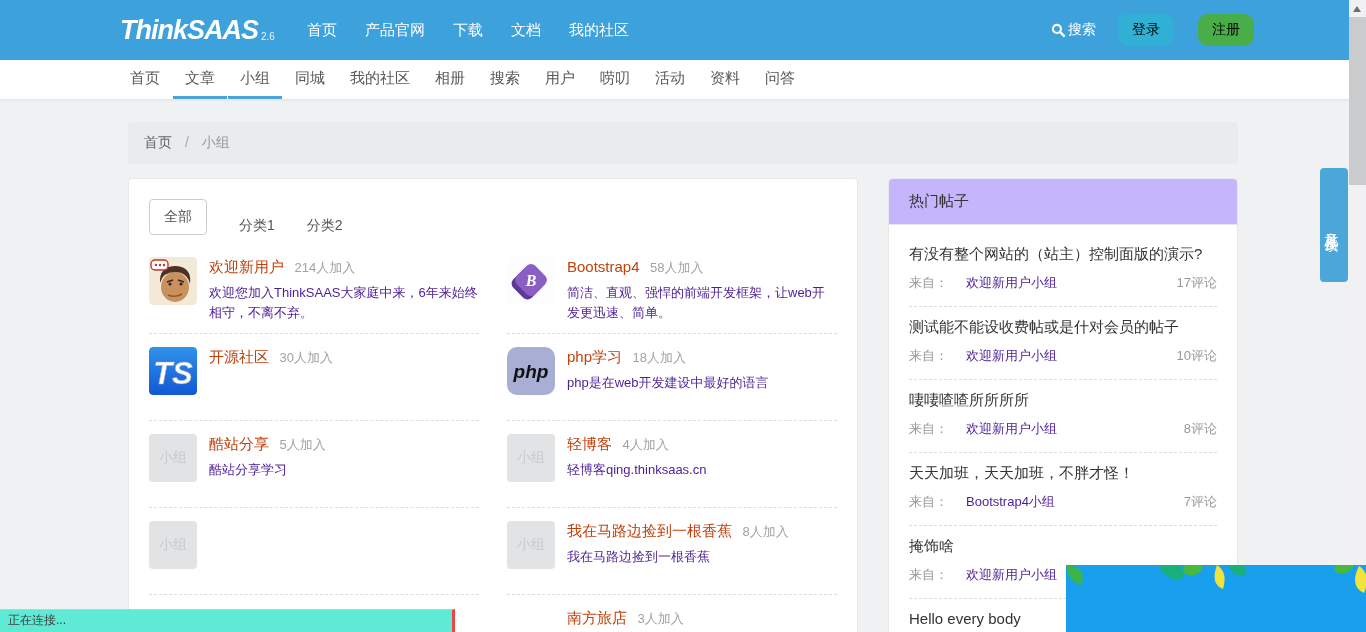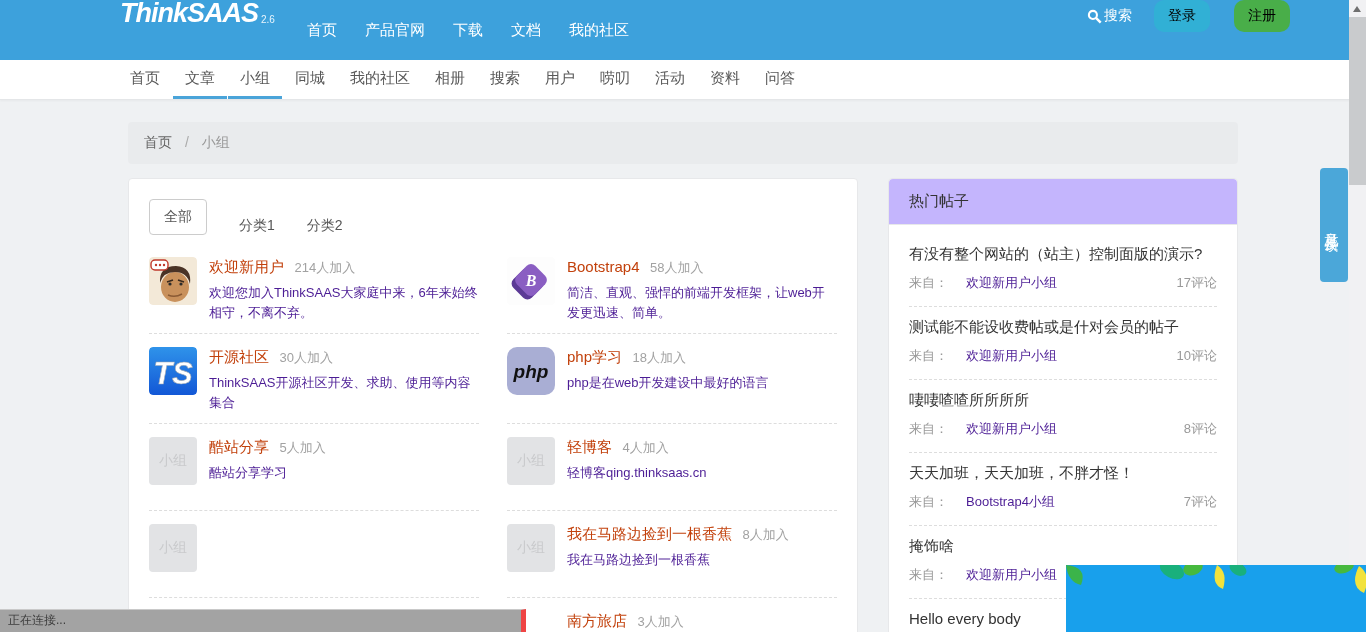--- a/index.html
+++ b/index.html
@@ -4,22 +4,22 @@
 <style>
   * { margin:0; padding:0; box-sizing:border-box; }
   html,body { width:1366px; height:632px; overflow:hidden; }
   body {
     font-family:"Liberation Sans","DejaVu Sans",sans-serif;
     background:#eff1f3; position:relative; color:#444;
   }
 
   
   .topnav {
-    height:60px; background:#3da1dc; display:flex; align-items:flex-start;
-    padding:0 76px 0 120px;
+    height:60px; background:#3da1dc; display:flex; align-items:center;
+    padding:0 112px 0 120px;
   }
   .logo { display:flex; align-items:flex-end; cursor:pointer; }
   .logo-text { color:#fff; font-size:27px; font-weight:bold; font-style:italic; letter-spacing:-1px; line-height:1; }
   .logo-ver { color:#e8f5fd; font-size:10px; margin:0 0 2px 3px; }
   .topnav-links { display:flex; margin-left:32px; }
   .topnav-link { color:#fff; font-size:15px; margin-right:28px; line-height:60px; cursor:pointer; white-space:nowrap; }
   .topnav-right { margin-left:auto; display:flex; align-items:center; }
   .search-link { display:flex; align-items:center; color:#fff; font-size:14px; cursor:pointer; }
   .search-link svg { margin-right:2px; }
   .btn { border-radius:10px; padding:7px 14px; font-size:14px; color:#000000; cursor:pointer; border:none; white-space:nowrap; }
@@ -91,22 +91,22 @@
   .scrollbar { position:absolute; right:0; top:0; width:17px; height:632px; background:#f1f1f3; z-index:40; }
   .sb-arrow-up {
     position:absolute; top:6px; left:4px; width:0; height:0;
     border-left:4.5px solid transparent; border-right:4.5px solid transparent;
     border-bottom:6px solid #6f6f6f; cursor:pointer;
   }
   .sb-thumb { position:absolute; top:17px; left:0; width:17px; height:168px; background:#c9cbcd; cursor:pointer; }
 
   
   .statusbar {
-    position:absolute; left:0; bottom:0; width:526px; height:23px;
-    background:#a3a3a3; border-top:1px solid #c9c9c9; border-right:5px solid #ef4444;
+    position:absolute; left:0; bottom:0; width:455px; height:23px;
+    background:#5eead4; border-top:1px solid #c9c9c9; border-right:3px solid #ef4444;
     font-size:12px; color:#3c3c3c; line-height:21px; padding-left:8px; z-index:50;
   }
 
   
   .promo { position:absolute; left:1066px; top:565px; width:300px; height:67px; z-index:60; cursor:pointer; }
   .promo svg { display:block; }
 </style>
 </head>
 <body>
 
@@ -219,21 +219,20 @@
               </defs>
     <rect width="48" height="48" rx="4" fill="url(#tsg)"></rect>
     <text x="24" y="37" text-anchor="middle" font-size="31" font-weight="bold" font-style="italic" fill="#fff" stroke="#9aa6b5" stroke-width="0.6" font-family="'Liberation Sans',sans-serif">TS</text>
   </svg>
           </div>
     <div>
       <div class="g-line1">
         <span class="g-title">开源社区</span>
         <span class="g-members">30人加入</span>
       </div>
-      <div class="g-desc">ThinkSAAS开源社区开发、求助、使用等内容集合</div>
     </div>
         </div>
         <div class="group-item">
           <div class="g-avatar">
             <svg width="48" height="48" viewBox="0 0 48 48">
     <rect width="48" height="48" rx="10" fill="#a9aed4"></rect>
     <text x="24" y="31" text-anchor="middle" font-size="19" font-weight="bold" font-style="italic" fill="#101010" font-family="'Liberation Sans',sans-serif">php</text>
   </svg>
           </div>
     <div>

